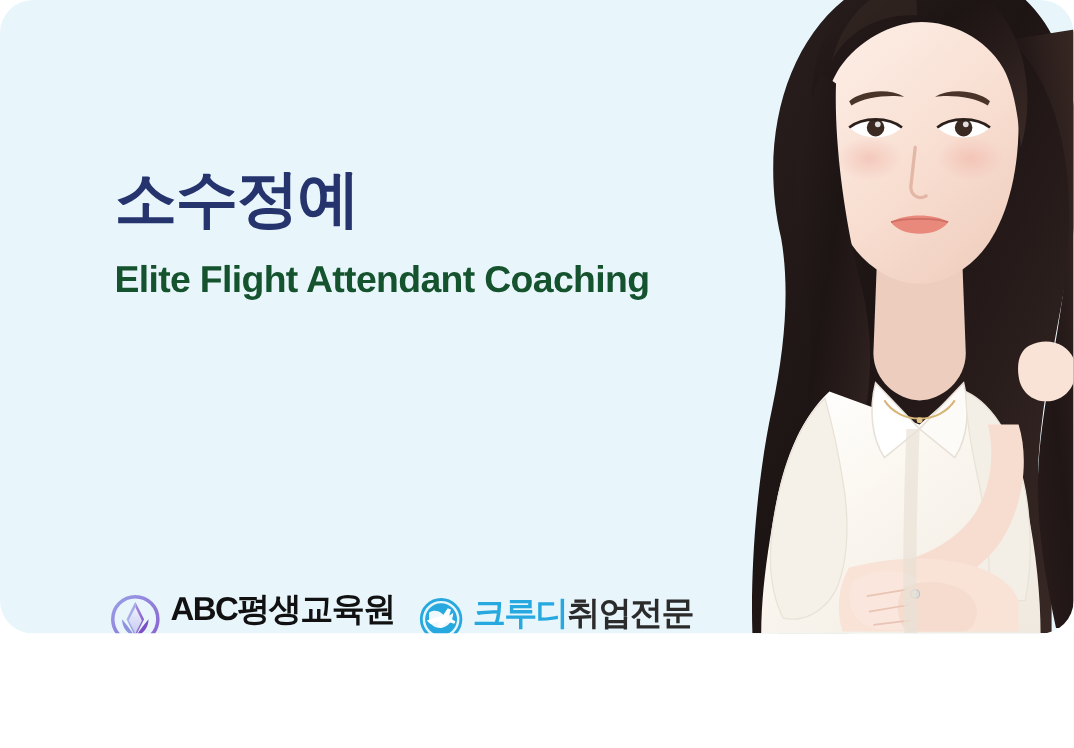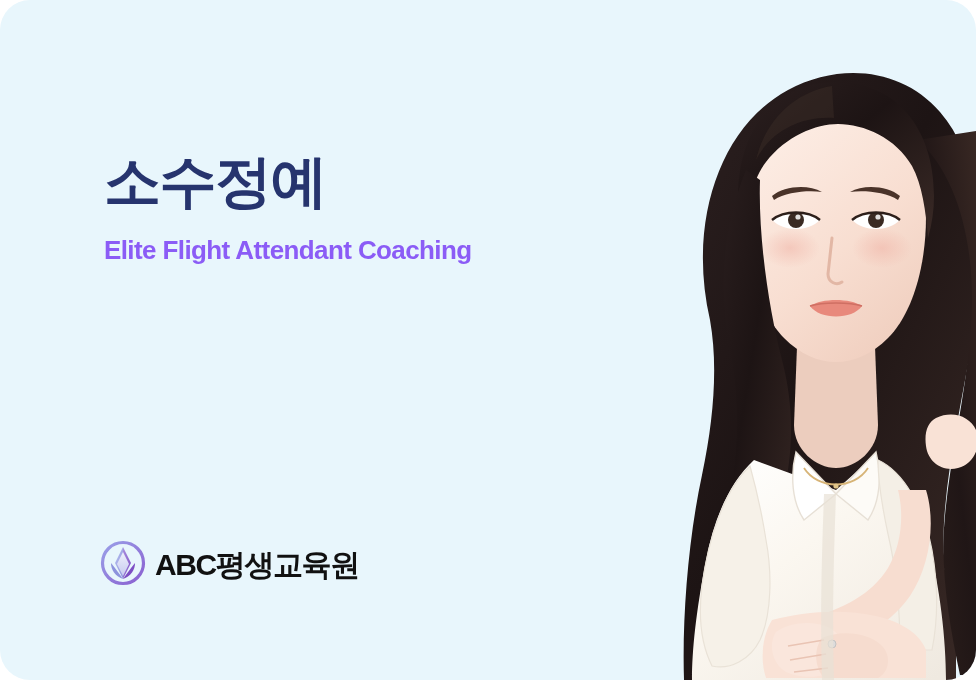--- a/index.html
+++ b/index.html
@@ -8,21 +8,21 @@
     padding: 0;
     background: #ffffff;
   }
   body {
     font-family: "Liberation Sans", "DejaVu Sans", sans-serif;
   }
 
   .banner {
     position: relative;
     width: 976px;
-    height: 680px;
+    height: 576px;
     border-radius: 30px;
     overflow: hidden;
     background: #e8f6fc;
     box-sizing: border-box;
   }
 
   
   .copy-block {
     position: absolute;
     left: 104px;
@@ -36,40 +36,40 @@
     line-height: 1.18;
     font-weight: 700;
     letter-spacing: -1.5px;
     color: #26346e;
     white-space: nowrap;
   }
   .headline-line { display: block; }
 
   .subhead {
     margin: 20px 0 0 0;
-    font-size: 26px;
+    font-size: 34px;
     font-weight: 700;
     letter-spacing: -0.6px;
-    color: #8b5cf6;
+    color: #14532d;
     white-space: nowrap;
   }
 
   
   .logo-row {
     position: absolute;
     left: 100px;
     top: 540px;
     display: flex;
     align-items: center;
     gap: 22px;
     z-index: 5;
   }
   .logo {
     display: flex;
-    align-items: center;
+    align-items: flex-start;
     gap: 9px;
   }
   .logo-mark {
     flex: 0 0 auto;
     display: block;
   }
   .logo-text {
     font-size: 30px;
     font-weight: 700;
     letter-spacing: -1.4px;
@@ -248,15 +248,29 @@
           <path d="M23 7 L31 23 L23 39 Z" fill="url(#petalR)"></path>
           <path d="M23 7 L15 23 L23 39 Z" fill="url(#petalL)"></path>
           <path d="M23 12 L29 24 L23 36 L17 24 Z" fill="url(#petalC)"></path>
           <path d="M23 39 C15 36 11 30 11 23 C15 28 19 33 23 39 Z" fill="#8d93dd"></path>
           <path d="M23 39 C31 36 35 30 35 23 C31 28 27 33 23 39 Z" fill="#7d4fc4"></path>
         </svg>
       </span>
       <span class="logo-text abc">ABC평생교육원</span>
     </div>
 
+    <div class="logo">
+      <span class="logo-mark">
+        <svg width="40" height="40" viewBox="0 0 40 40" xmlns="http://www.w3.org/2000/svg">
+          <circle cx="20" cy="20" r="18" fill="none" stroke="#27a9e0" stroke-width="2.6"></circle>
+          <circle cx="20" cy="20" r="14.5" fill="#27a9e0"></circle>
+          <path d="M9 14 C13 11 18 12 21 15 C24 18 28 17 31 14 C31 20 28 25 23 27
+                   C18 29 12 27 9 22 Z" fill="#ffffff" opacity="0.92"></path>
+          <path d="M7 21 L22 16 L26 10 L29 11 L27 18 L33 22 L32 24 L25 22 L20 28 L17 27 L19 22 L10 24 Z" fill="#ffffff"></path>
+        </svg>
+      </span>
+      <span class="logo-text">
+        <span class="crudi-brand">크루디</span><span class="crudi-sub">취업전문</span>
+      </span>
+    </div>
 
   </div>
 </div>
 
 </body></html>

